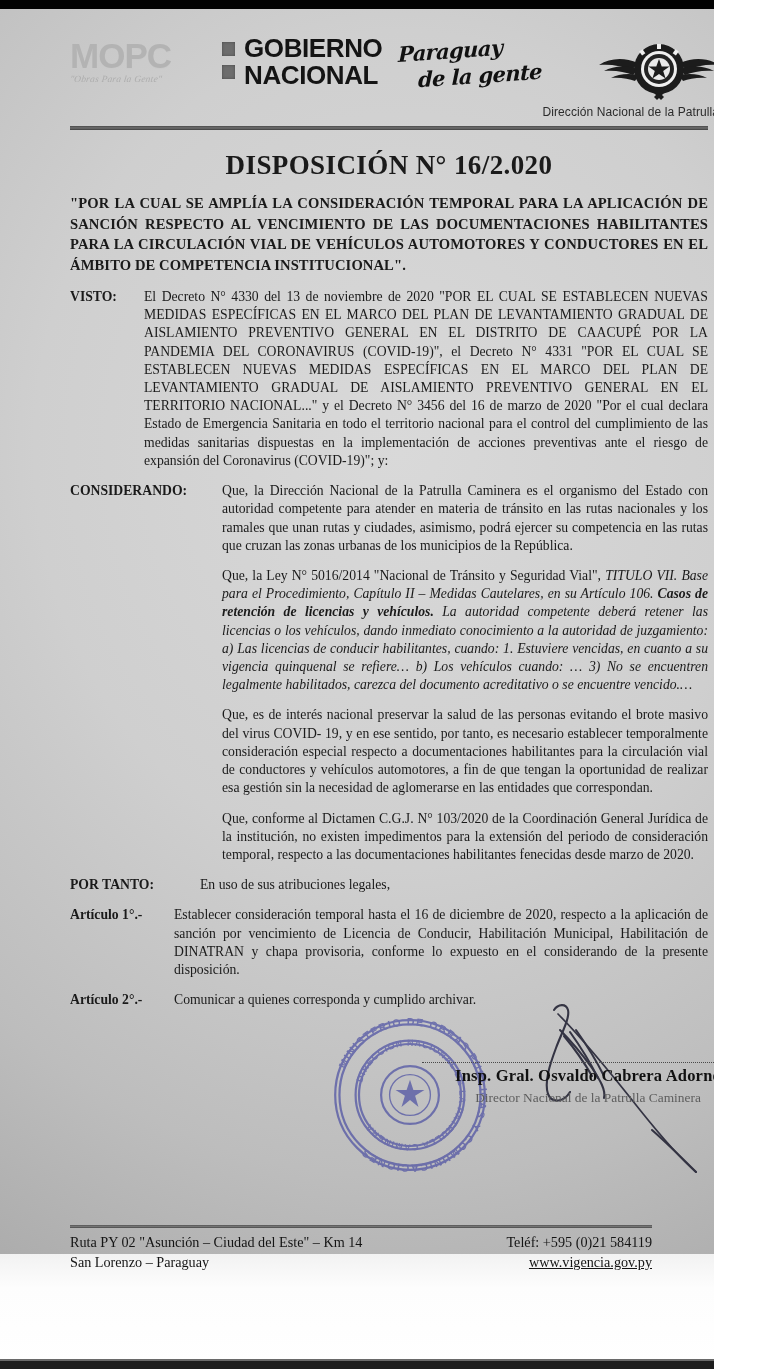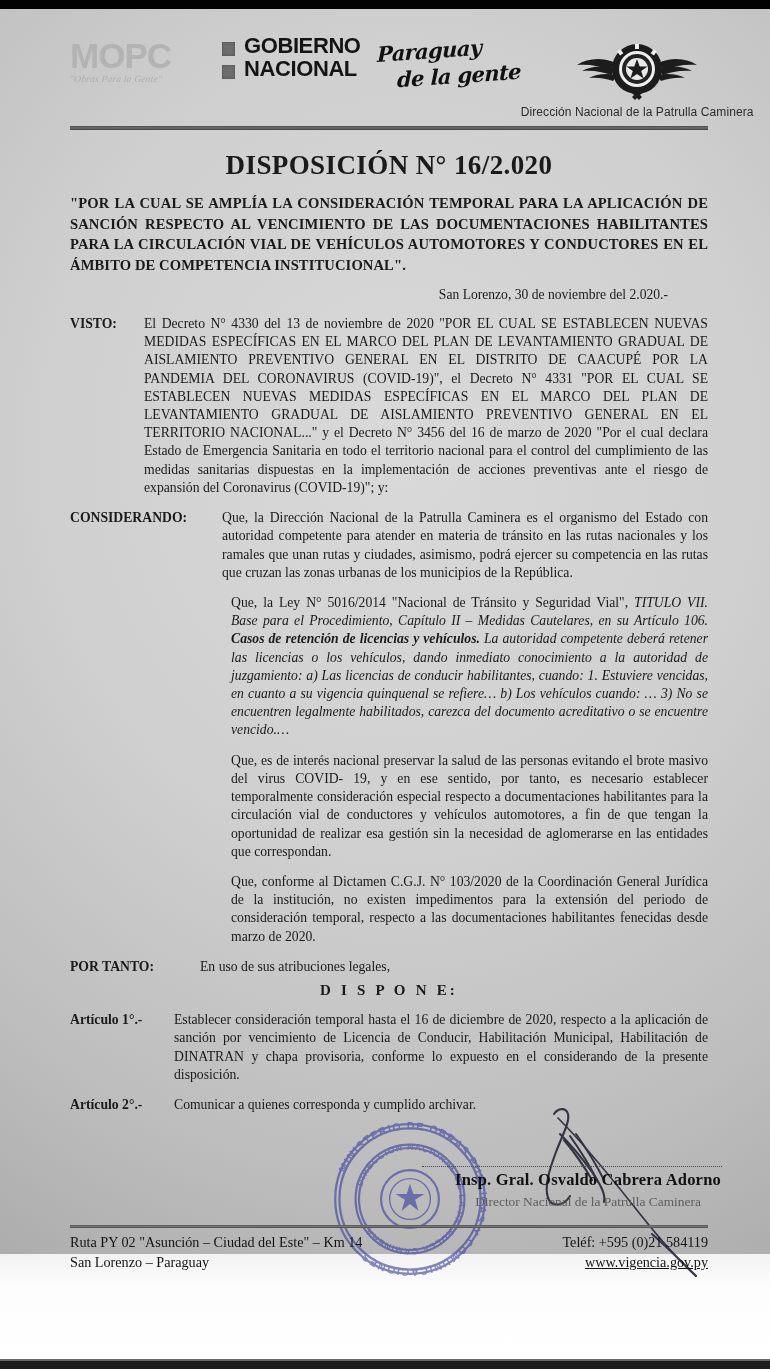--- a/index.html
+++ b/index.html
@@ -7,21 +7,21 @@
   html, body {
     width: 770px;
     height: 1369px;
     overflow: hidden;
     background: #ffffff;
     font-family: "Liberation Serif", "DejaVu Serif", serif;
   }
 
   #page {
     position: relative;
-    width: 770px;
+    width: 714px;
     height: 1369px;
     background: #ffffff;
     overflow: hidden;
   }
 
   
   .scan-top-band {
     position: absolute; top: 0; left: 0;
     width: 770px; height: 9px;
     background: #020202;
@@ -105,21 +105,21 @@
     margin-right: 9px;
   }
   .gob-sq {
     width: 13px; height: 14px;
     background: #6d6d6d;
     box-shadow: inset 0 0 3px #4a4a4a;
   }
   .gob-words {
     font-family: "Liberation Sans", sans-serif;
     font-weight: bold;
-    font-size: 22px;
+    font-size: 26px;
     line-height: 1.04;
     color: #141414;
     letter-spacing: -0.4px;
   }
 
   .pyg {
     margin-left: 16px;
     padding-top: 2px;
     flex: 0 0 auto;
     font-family: "DejaVu Serif", serif;
@@ -209,21 +209,21 @@
   .label-consid  { width: 152px; }
   .label-art     { width: 104px; }
   .label-portanto{ width: 130px; }
 
   .block-body {
     flex: 1 1 auto;
     text-align: justify;
     text-align-last: left;
   }
   .para { text-align: justify; text-align-last: left; }
-  .para + .para { margin-top: 12px; margin-left: 9px; }
+  .para + .para { margin-top: 12px; }
   .ital { font-style: italic; }
   .ital-b { font-style: italic; font-weight: bold; }
 
   .center-line {
     text-align: center;
     font-weight: bold;
     font-size: 15.2px;
     margin-top: 16px;
     letter-spacing: 0.2px;
   }
@@ -367,21 +367,20 @@
           </g>
         </svg>
         <div class="emblem-caption">Dirección Nacional de la Patrulla Caminera</div>
       </div>
     </div>
 
     <div class="header-rule"></div>
 
     <div class="doc-title">DISPOSICIÓN N° 16/2.020</div>
     <div class="doc-subtitle">"POR LA CUAL SE AMPLÍA LA CONSIDERACIÓN TEMPORAL PARA LA APLICACIÓN DE SANCIÓN RESPECTO AL VENCIMIENTO DE LAS DOCUMENTACIONES HABILITANTES PARA LA CIRCULACIÓN VIAL DE VEHÍCULOS AUTOMOTORES Y CONDUCTORES EN EL ÁMBITO DE COMPETENCIA INSTITUCIONAL".</div>
-    <div class="place-date">San Lorenzo, 30 de noviembre del 2.020.-</div>
 
     <div class="block">
       <div class="block-label label-visto">VISTO:</div>
       <div class="block-body">El Decreto N° 4330 del 13 de noviembre de 2020 "POR EL CUAL SE ESTABLECEN NUEVAS MEDIDAS ESPECÍFICAS EN EL MARCO DEL PLAN DE LEVANTAMIENTO GRADUAL DE AISLAMIENTO PREVENTIVO GENERAL EN EL DISTRITO DE CAACUPÉ POR LA PANDEMIA DEL CORONAVIRUS (COVID-19)", el Decreto N° 4331 "POR EL CUAL SE ESTABLECEN NUEVAS MEDIDAS ESPECÍFICAS EN EL MARCO DEL PLAN DE LEVANTAMIENTO GRADUAL DE AISLAMIENTO PREVENTIVO GENERAL EN EL TERRITORIO NACIONAL..." y el Decreto N° 3456 del 16 de marzo de 2020 "Por el cual declara Estado de Emergencia Sanitaria en todo el territorio nacional para el control del cumplimiento de las medidas sanitarias dispuestas en la implementación de acciones preventivas ante el riesgo de expansión del Coronavirus (COVID-19)"; y:</div>
     </div>
 
     <div class="block">
       <div class="block-label label-consid">CONSIDERANDO:</div>
       <div class="block-body">
         <div class="para">Que, la Dirección Nacional de la Patrulla Caminera es el organismo del Estado con autoridad competente para atender en materia de tránsito en las rutas nacionales y los ramales que unan rutas y ciudades, asimismo, podrá ejercer su competencia en las rutas que cruzan las zonas urbanas de los municipios de la República.</div>
@@ -389,21 +388,20 @@
         <div class="para">Que, es de interés nacional preservar la salud de las personas evitando el brote masivo del virus COVID- 19, y en ese sentido, por tanto, es necesario establecer temporalmente consideración especial respecto a documentaciones habilitantes para la circulación vial de conductores y vehículos automotores, a fin de que tengan la oportunidad de realizar esa gestión sin la necesidad de aglomerarse en las entidades que correspondan.</div>
         <div class="para">Que, conforme al Dictamen C.G.J. N° 103/2020 de la Coordinación General Jurídica de la institución, no existen impedimentos para la extensión del periodo de consideración temporal, respecto a las documentaciones habilitantes fenecidas desde marzo de 2020.</div>
       </div>
     </div>
 
     <div class="block">
       <div class="block-label label-portanto">POR TANTO:</div>
       <div class="block-body" style="text-align:left;">En uso de sus atribuciones legales,</div>
     </div>
 
-    <div class="dispone">D I S P O N E:</div>
 
     <div class="block">
       <div class="block-label label-art">Artículo 1°.-</div>
       <div class="block-body">Establecer consideración temporal hasta el 16 de diciembre de 2020, respecto a la aplicación de sanción por vencimiento de Licencia de Conducir, Habilitación Municipal, Habilitación de DINATRAN y chapa provisoria, conforme lo expuesto en el considerando de la presente disposición.</div>
     </div>
 
     <div class="block">
       <div class="block-label label-art">Artículo 2°.-</div>
       <div class="block-body" style="text-align:center;">Comunicar a quienes corresponda y cumplido archivar.</div>
     </div>

